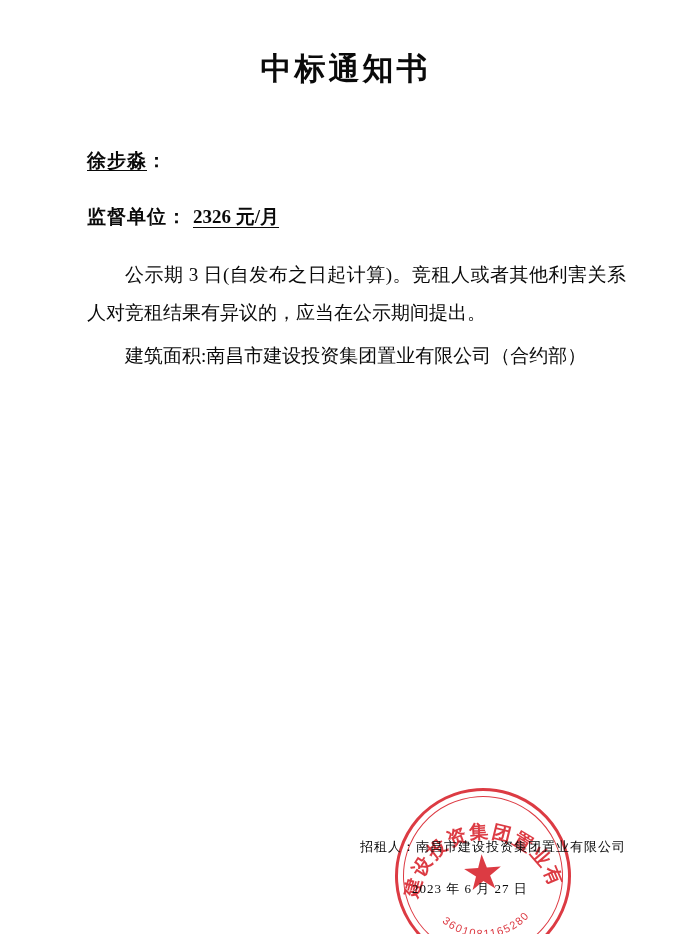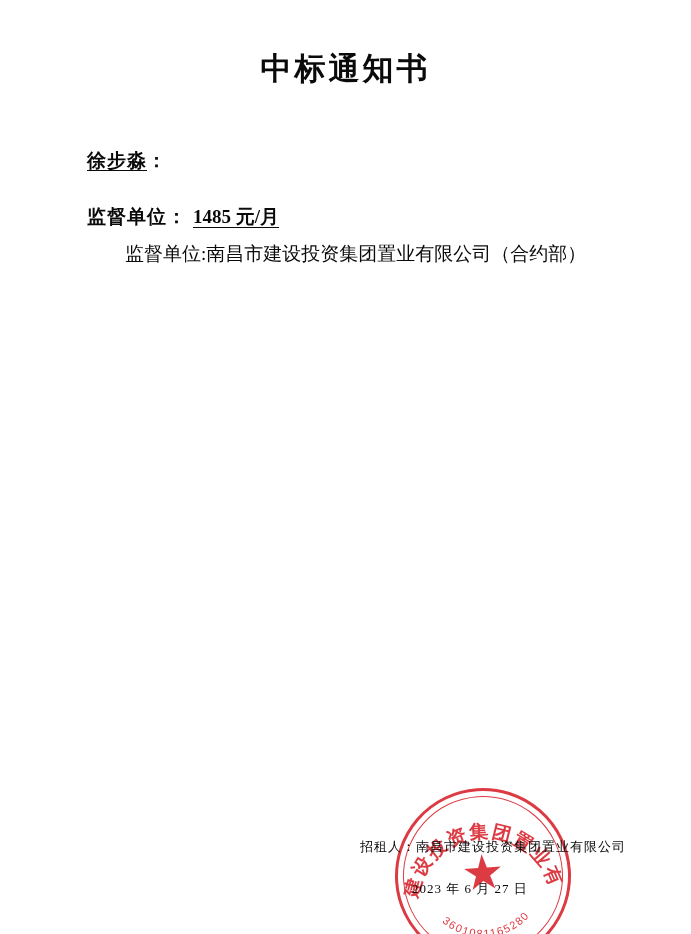--- a/index.html
+++ b/index.html
@@ -163,24 +163,25 @@
 </head>
 <body>
 
 <div class="page">
 
   <div class="doc-title">中标通知书</div>
 
   <div class="salutation"><span class="name">徐步淼</span><span>：</span></div>
 
 
-  <div class="result-line"><span>监督单位：</span><span class="result-value">1485 元/月</span></div>
-
-
-  <div class="info-line">监督单位:南昌市建设投资集团置业有限公司（合约部）</div>
+  <div class="result-line"><span>监督单位：</span><span class="result-value">2326 元/月</span></div>
+
+  <div class="notice-para">公示期 3 日(自发布之日起计算)。竞租人或者其他利害关系人对竞租结果有异议的，应当在公示期间提出。</div>
+
+  <div class="info-line">建筑面积:南昌市建设投资集团置业有限公司（合约部）</div>
 
   <div class="seal">
     <div class="seal-inner"></div>
     <svg class="seal-arc" viewBox="0 0 170 170">
       <defs>
         <path id="arcpath" d="M 20,95 A 68,68 0 0 1 150,95" fill="none"></path>
       </defs>
       <text text-anchor="middle">
         <textPath href="#arcpath" startOffset="50%">南昌市建设投资集团置业有限公司</textPath>
       </text>

